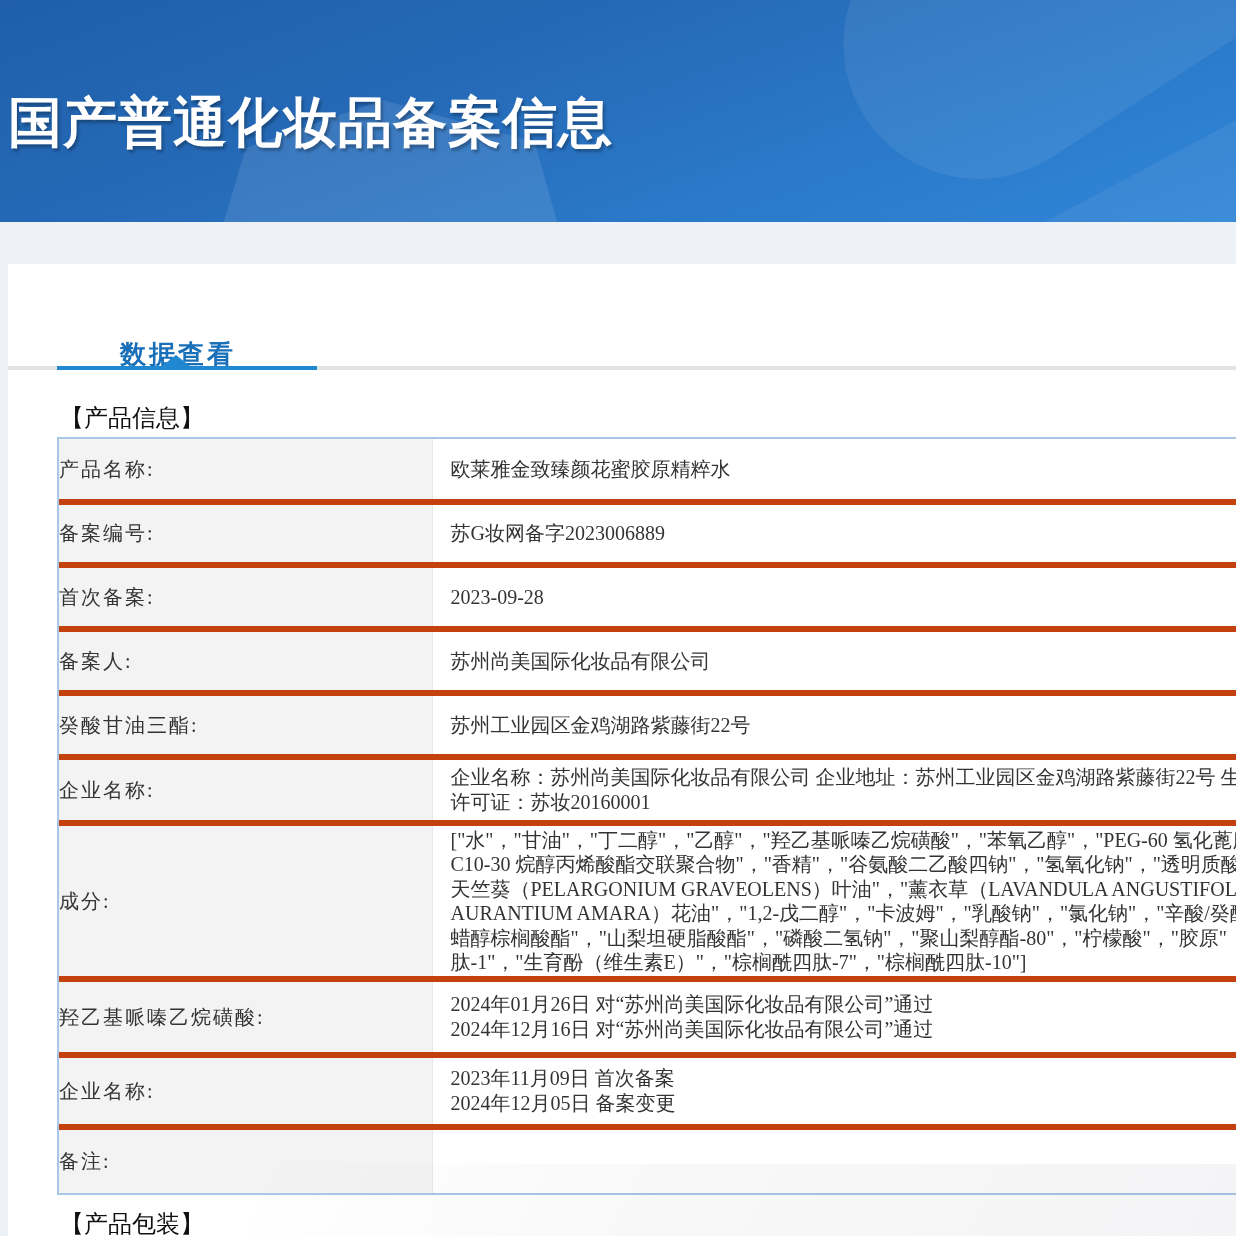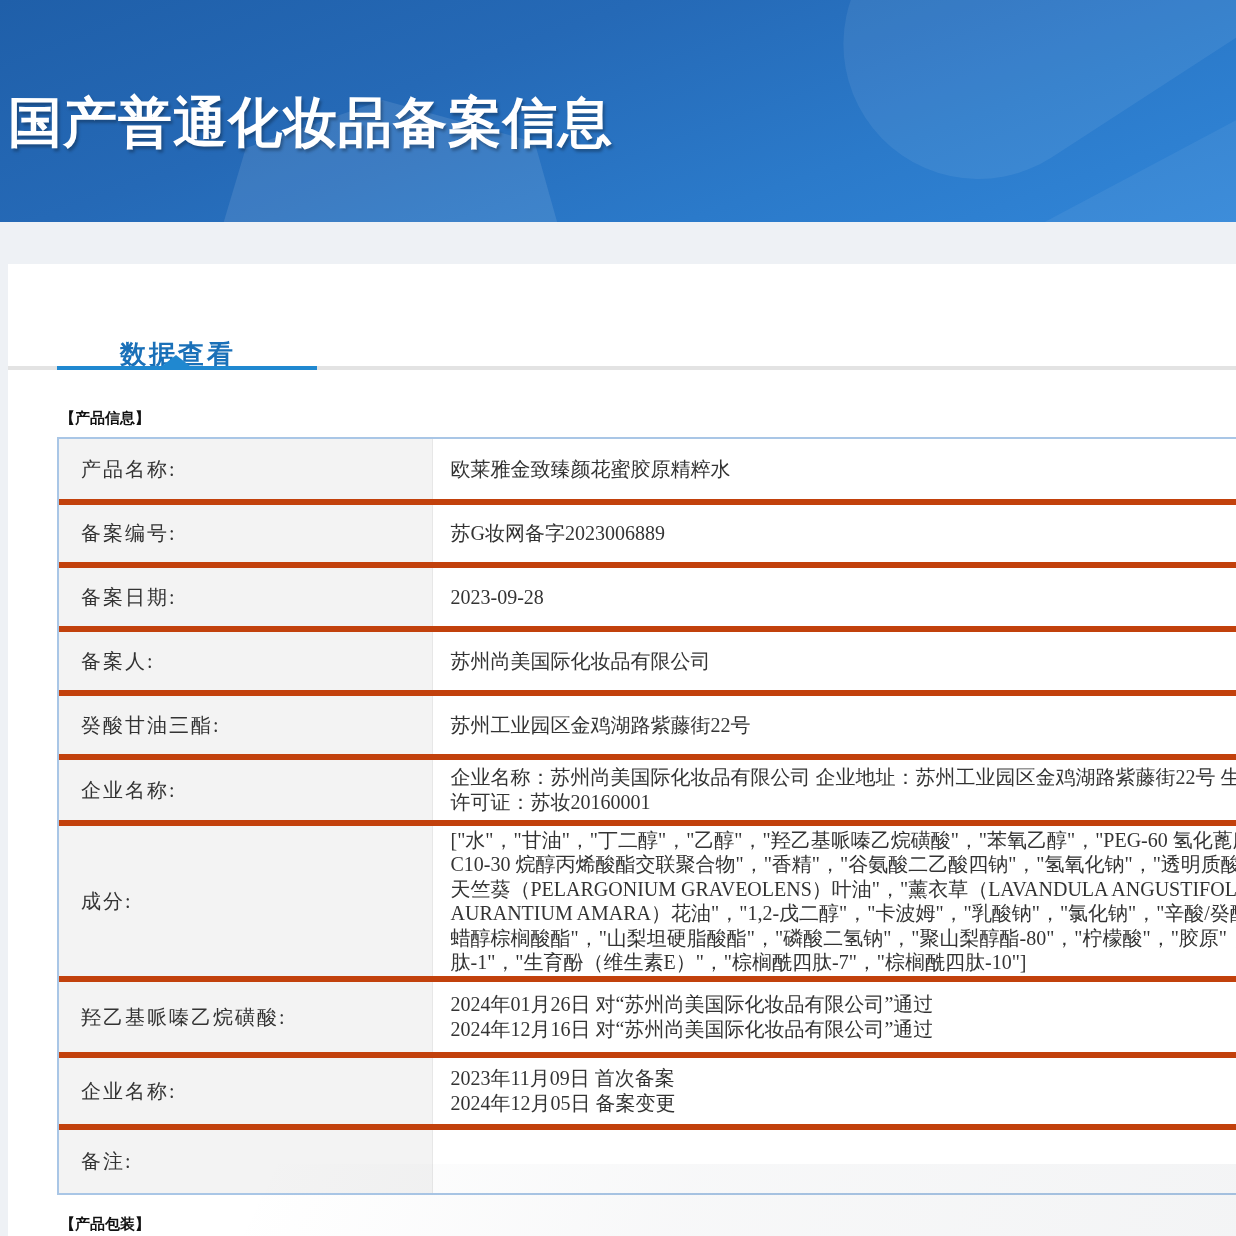--- a/index.html
+++ b/index.html
@@ -82,22 +82,22 @@
   .tab-arrow {
     position: absolute; left: 154px; top: 91px;
     width: 0; height: 0;
     border-left: 14px solid transparent;
     border-right: 14px solid transparent;
     border-bottom: 11px solid #2088d0;
   }
   
   .section-heading {
     position: absolute; left: 52px;
-    font-size: 15px; line-height: 24px;
-    font-weight: bold;
+    font-size: 24px; line-height: 24px;
+    font-weight: normal;
     color: #111111;
     white-space: nowrap;
   }
   .heading-info { top: 142px; }
   .heading-packaging { top: 948px; }
   
   .table-frame {
     position: absolute; left: 49px; top: 173px;
     width: 1700px;
     border: 2px solid #a9c6e6;
@@ -115,21 +115,20 @@
   table.info-table th {
     width: 373px;
     background: #f3f3f3;
     border-right: 1px solid #e7e7e7;
     text-align: left;
     vertical-align: middle;
     font-weight: normal;
     font-size: 20px;
     color: #333333;
     letter-spacing: 2px;
-    padding-left: 22px;
     white-space: nowrap;
   }
   table.info-table td {
     vertical-align: middle;
     font-size: 20px;
     color: #333333;
     padding-left: 18px;
   }
   table.info-table td .value-line {
     white-space: nowrap;
@@ -170,21 +169,21 @@
               <div class="value-line">欧莱雅金致臻颜花蜜胶原精粹水</div>
             </td>
           </tr>
           <tr style="height: 63px;">
             <th>备案编号:</th>
             <td>
               <div class="value-line">苏G妆网备字2023006889</div>
             </td>
           </tr>
           <tr style="height: 64px;">
-            <th>备案日期:</th>
+            <th>首次备案:</th>
             <td>
               <div class="value-line">2023-09-28</div>
             </td>
           </tr>
           <tr style="height: 64px;">
             <th>备案人:</th>
             <td>
               <div class="value-line">苏州尚美国际化妆品有限公司</div>
             </td>
           </tr>

